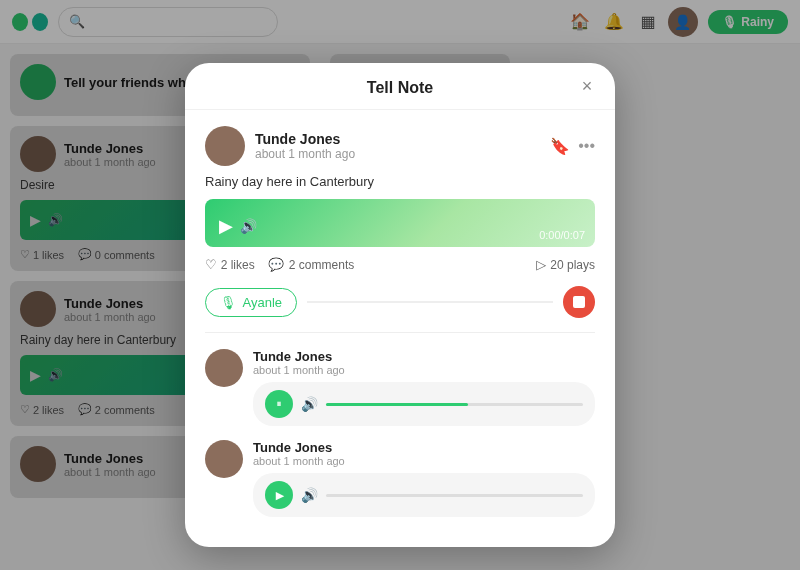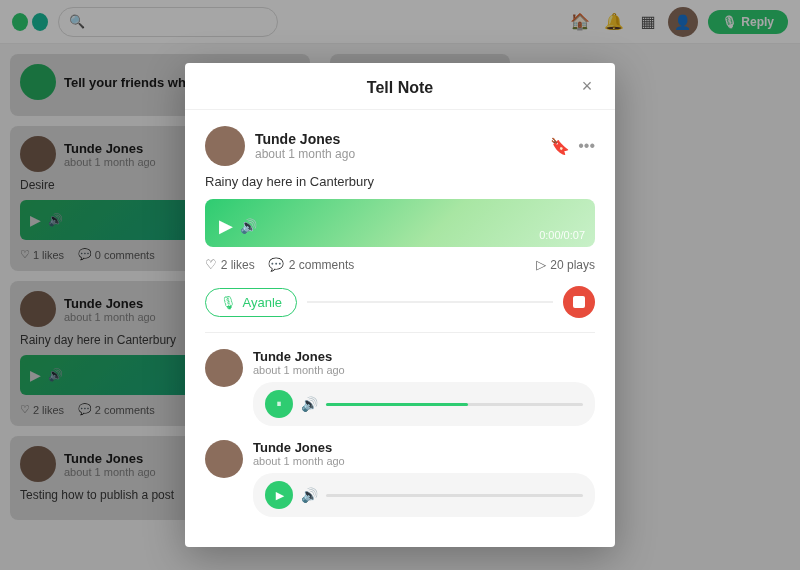--- a/index.html
+++ b/index.html
@@ -252,21 +252,21 @@
       background: rgba(0,0,0,0.35);
       display: flex;
       align-items: center;
       justify-content: center;
       z-index: 100;
     }
 
     
     .modal {
       background: white;
-      border-radius: 4px;
+      border-radius: 24px;
       width: 430px;
       max-height: 520px;
       overflow-y: auto;
       box-shadow: 0 10px 40px rgba(0,0,0,0.3);
       position: relative;
       margin-top: 40px;
     }
     .modal-header {
       padding: 16px 20px 12px;
       border-bottom: 1px solid #f0f0f0;
@@ -530,21 +530,21 @@
     <div class="nav-icons">
       <div class="nav-icon">🏠</div>
       <div class="nav-icon">🔔</div>
       <div class="nav-icon">▦</div>
     </div>
     <div class="nav-avatar">
       <span style="font-size:14px;">👤</span>
     </div>
     <button class="tell-btn">
       <span>🎙</span>
-      <span>Reply</span>
+      <span>Rainy</span>
     </button>
   </div>
 
   <div class="main-content">
 
     <div class="feed" style="filter: brightness(0.85);">
 
       <div class="feed-card">
         <div class="card-header">
           <div class="avatar-sm green-av"></div>
@@ -605,21 +605,20 @@
       </div>
 
       <div class="feed-card">
         <div class="card-header">
           <div class="avatar-sm"></div>
           <div class="card-meta">
             <div class="card-name">Tunde Jones</div>
             <div class="card-time">about 1 month ago</div>
           </div>
         </div>
-        <div class="card-desc">Testing how to publish a post</div>
       </div>
     </div>
 
     <div class="right-sidebar" style="filter: brightness(0.85);">
       <div class="sidebar-profile">
         <div class="profile-name">Tyrese</div>
         <div class="profile-handle">jobar</div>
         <div class="profile-stats">
           <div class="pstat">
             <div class="pstat-num">1</div>

